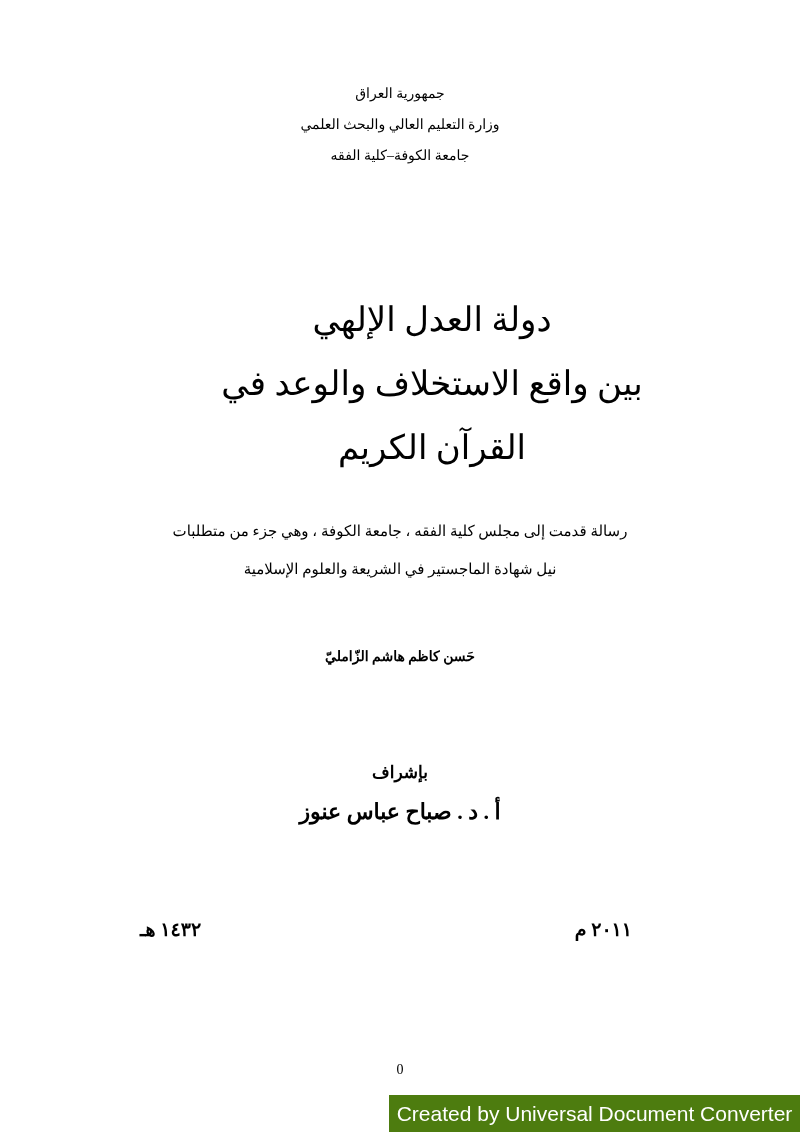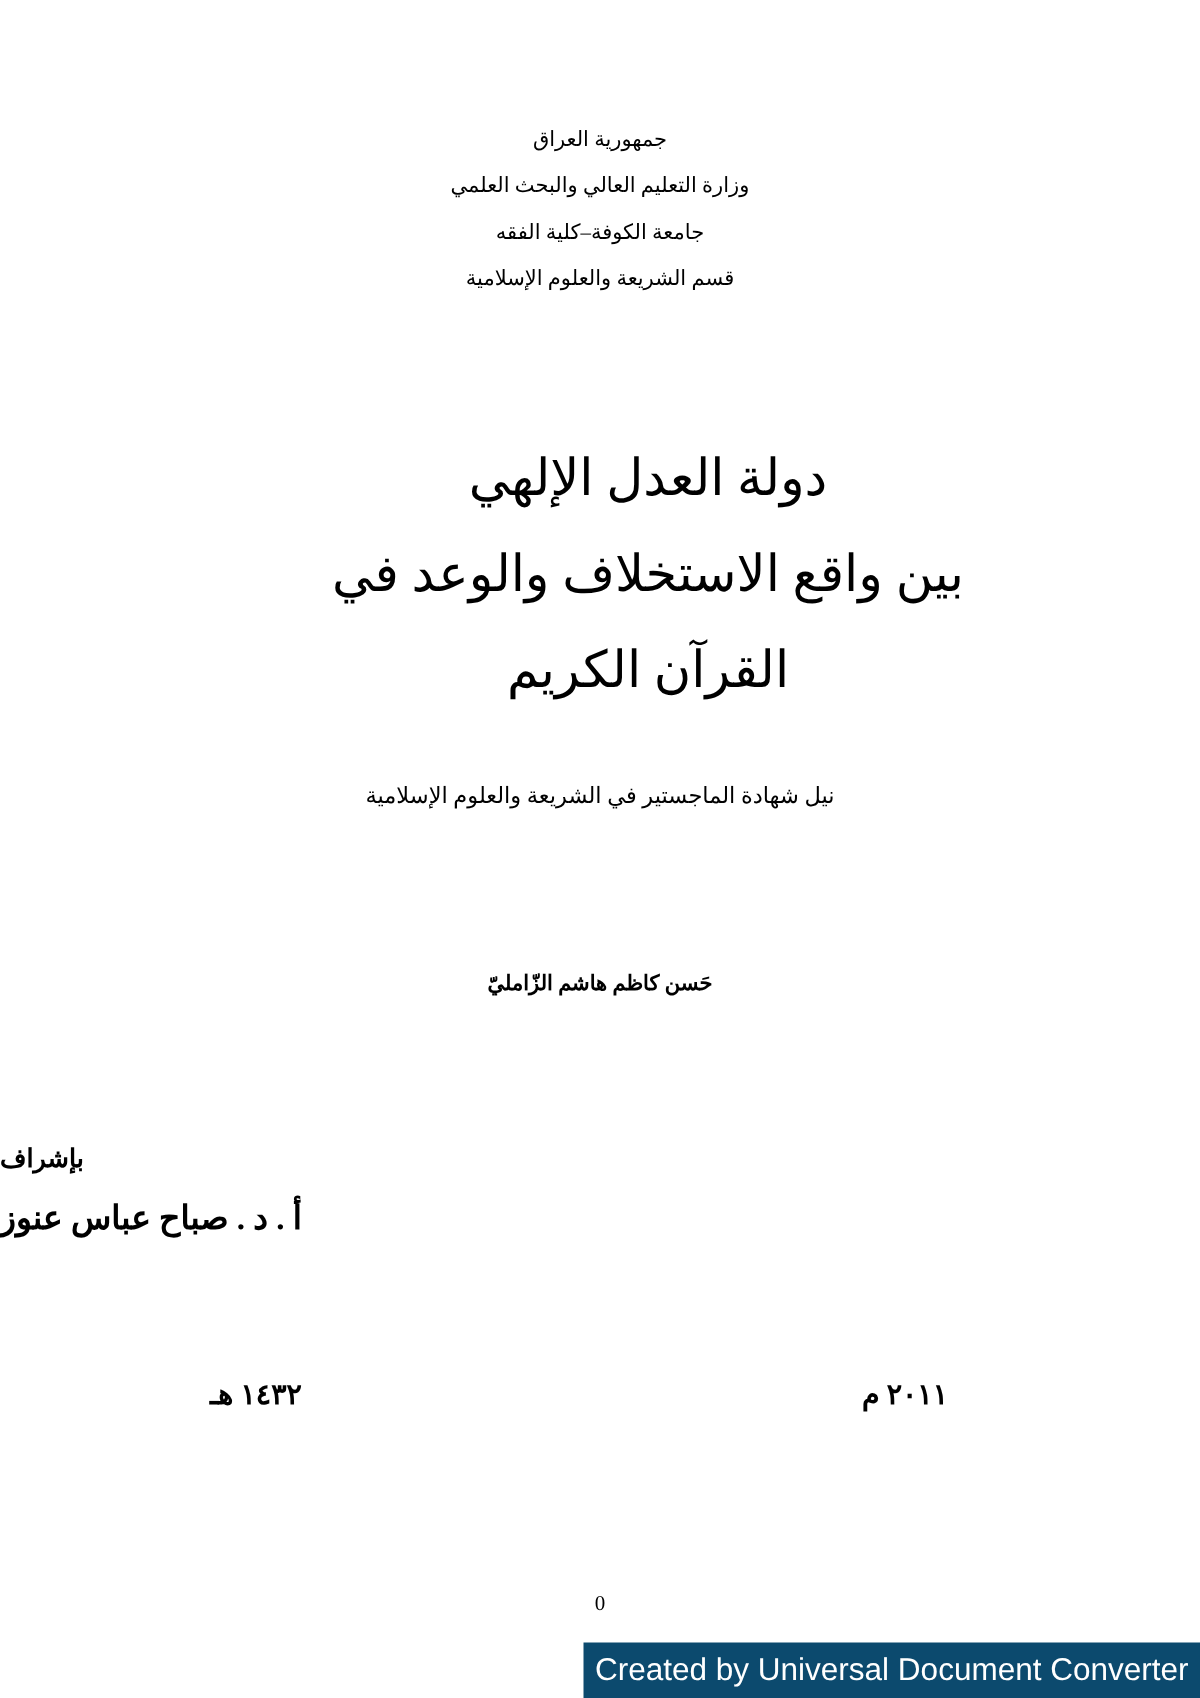--- a/index.html
+++ b/index.html
@@ -89,21 +89,21 @@
     font-weight: bold;
     line-height: 38px;
   }
 
   
   .supervisor-block {
     position: absolute;
     top: 756px;
     left: 0;
     width: 800px;
-    text-align: left;
+    text-align: center;
     direction: rtl;
   }
   .supervisor-label {
     font-size: 17px;
     font-weight: bold;
     line-height: 34px;
   }
   .supervisor-name {
     font-size: 22px;
     font-weight: bold;
@@ -145,50 +145,50 @@
     direction: ltr;
   }
 
   
   .watermark {
     position: absolute;
     left: 389px;
     top: 1095px;
     width: 411px;
     height: 37px;
-    background: #0c4a6e;
+    background: #4d7c0f;
     color: #ffffff;
     font-family: "Liberation Sans", "DejaVu Sans", sans-serif;
     font-size: 21px;
     line-height: 37px;
     text-align: center;
     direction: ltr;
     white-space: nowrap;
     overflow: hidden;
   }
 </style>
 </head>
 <body>
 
 <div class="page">
 
   <div class="institution">
     <div class="line">جمهورية العراق</div>
     <div class="line">وزارة التعليم العالي والبحث العلمي</div>
     <div class="line">جامعة الكوفة–كلية الفقه</div>
-    <div class="line">قسم الشريعة والعلوم الإسلامية</div>
   </div>
 
   <div class="title-block">
     <div class="title-line">دولة العدل الإلهي</div>
     <div class="title-line">بين واقع الاستخلاف والوعد  في</div>
     <div class="title-line">القرآن الكريم</div>
   </div>
 
   <div class="thesis-note">
+    <div class="line">رسالة قدمت إلى مجلس كلية الفقه ، جامعة الكوفة ، وهي جزء من متطلبات</div>
     <div class="line">نيل شهادة  الماجستير في الشريعة والعلوم الإسلامية</div>
   </div>
 
   <div class="author-block">
     <div class="author-name">حَسن كاظم هاشم الزّامليّ</div>
   </div>
 
   <div class="supervisor-block">
     <div class="supervisor-label">بإشراف</div>
     <div class="supervisor-name">أ . د . صباح عباس عنوز</div>

